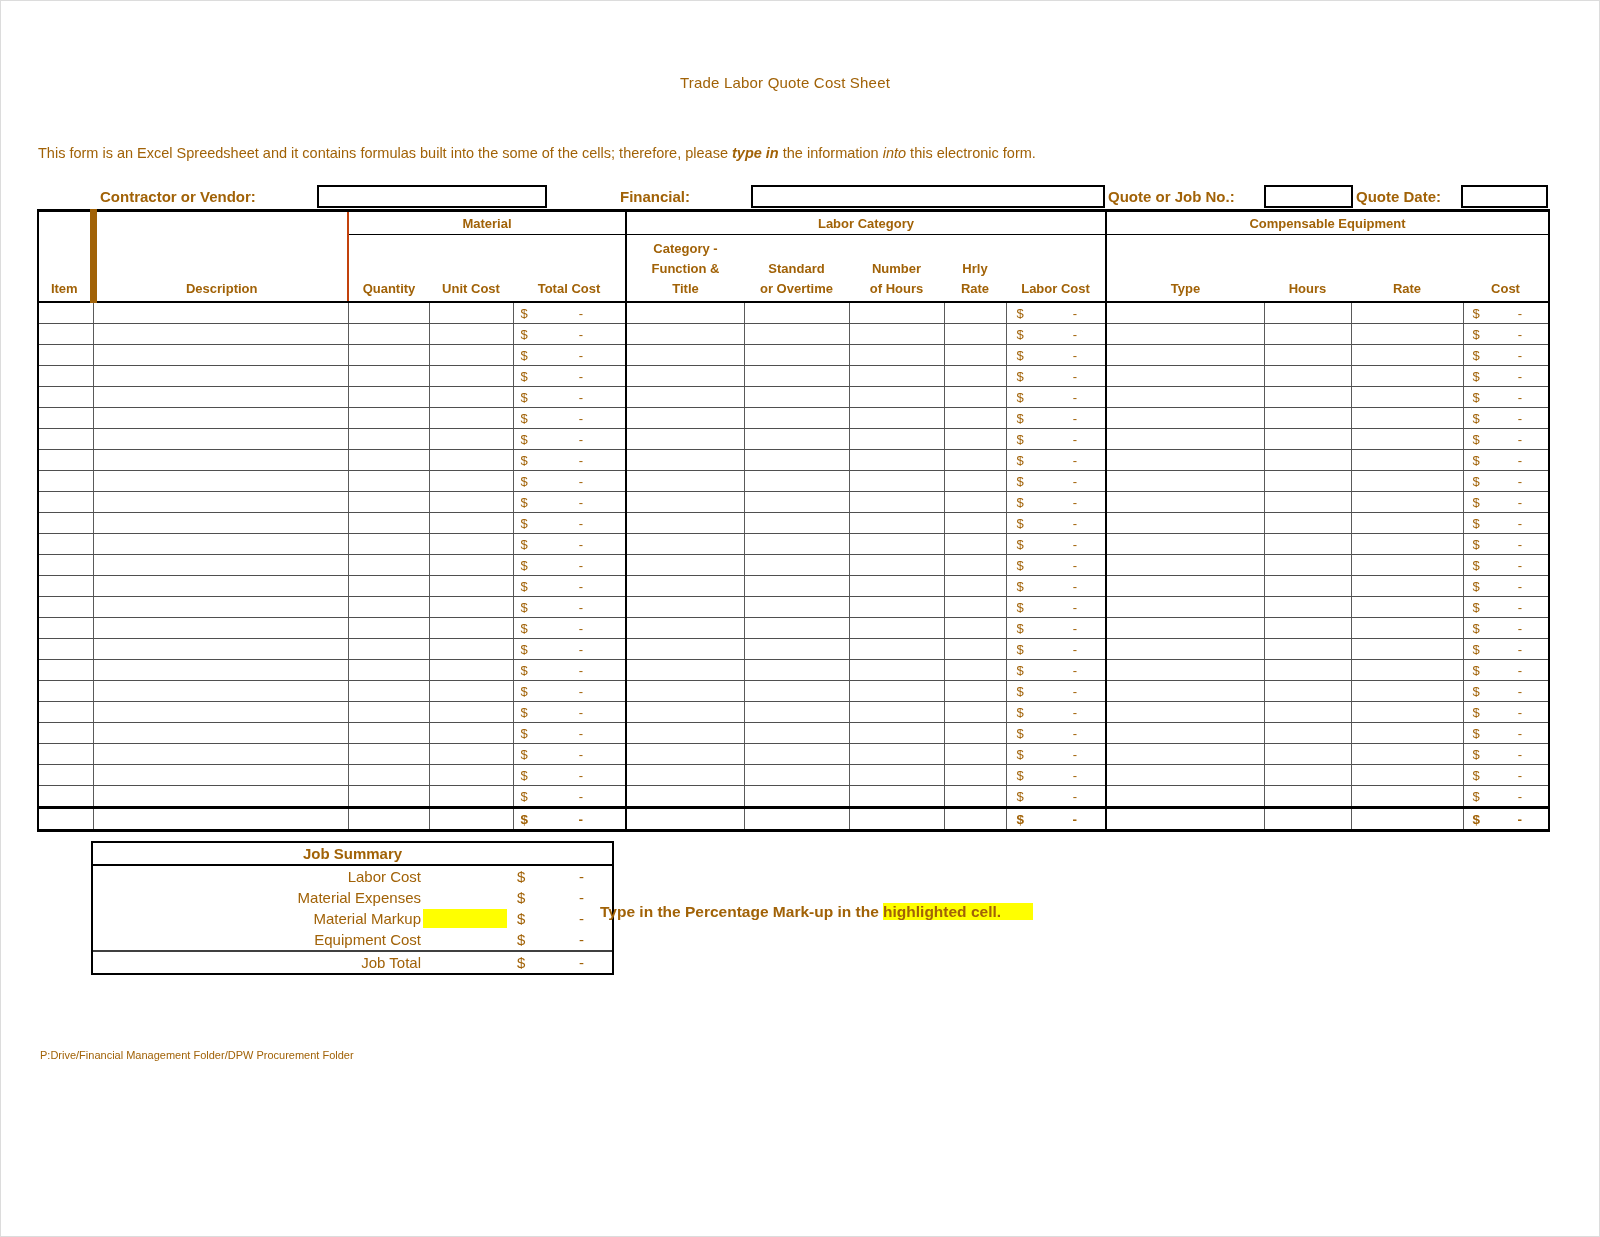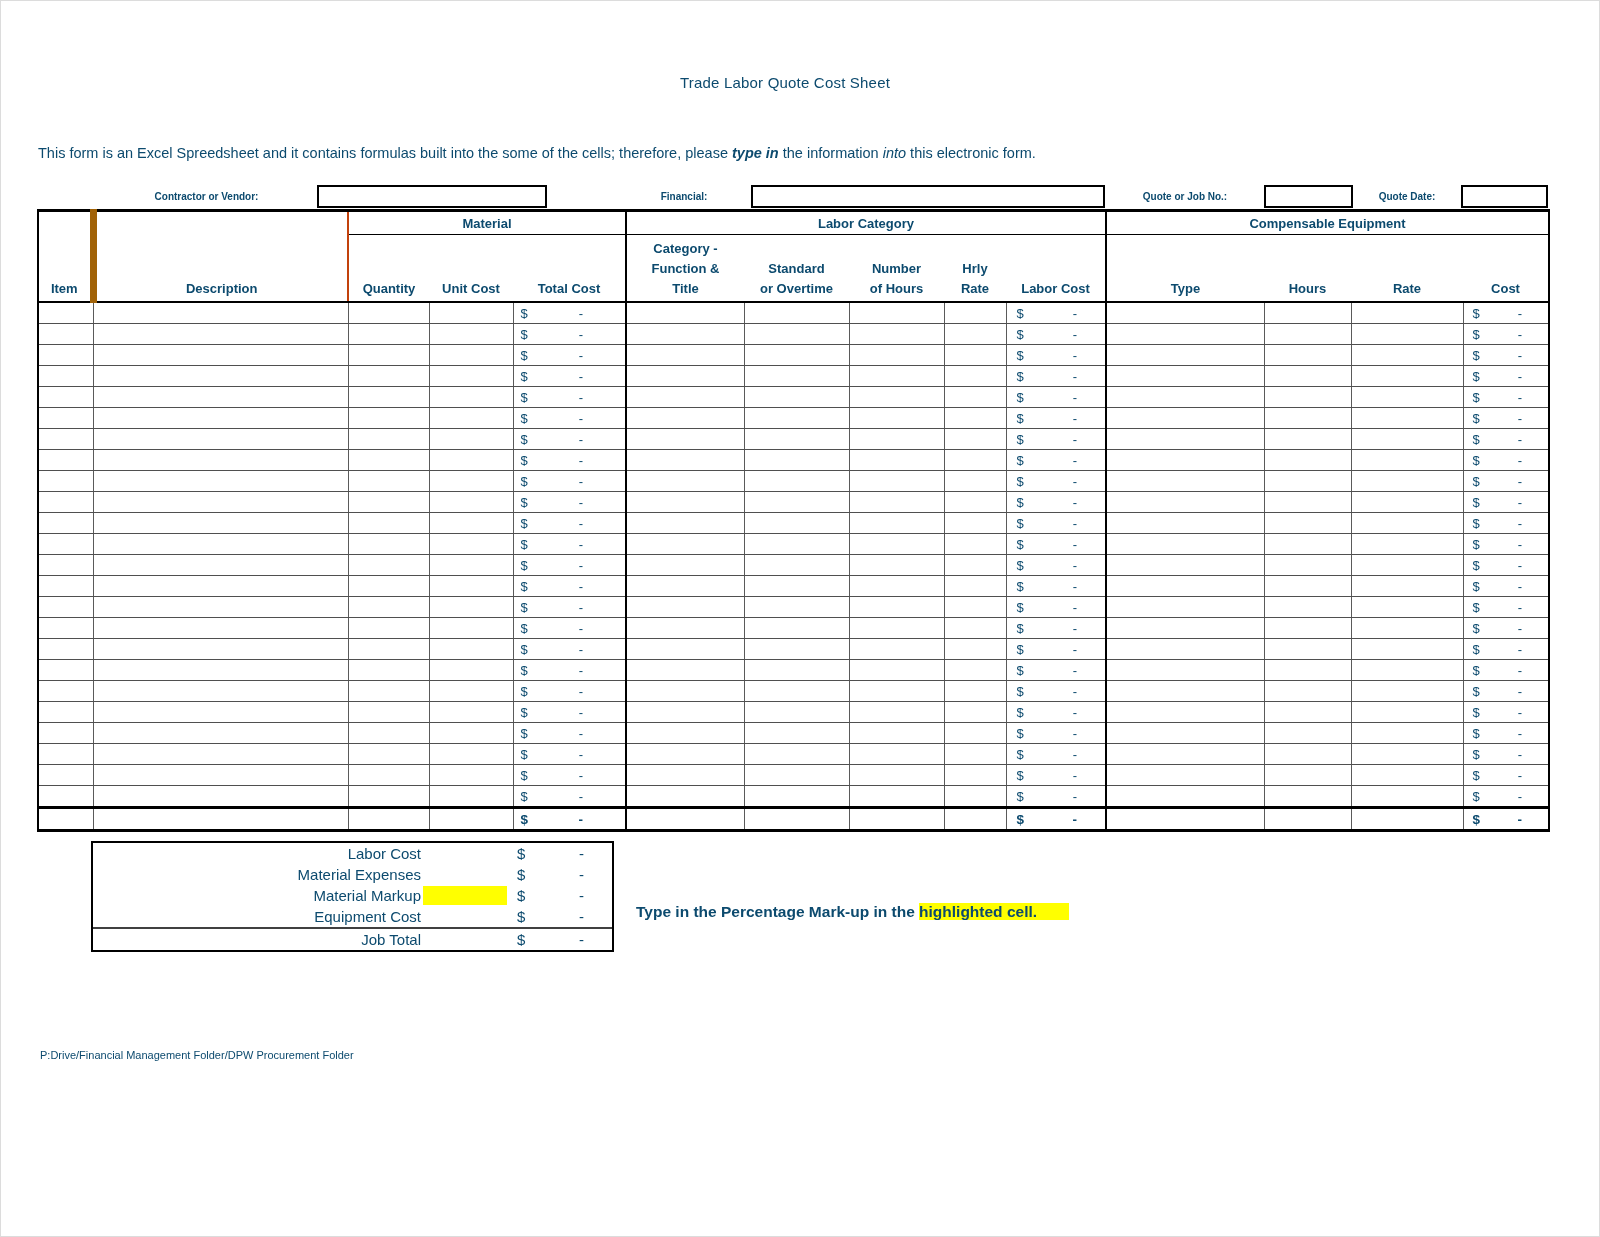--- a/index.html
+++ b/index.html
@@ -1,27 +1,27 @@
 <!DOCTYPE html>
 <html><head>
 <meta charset="utf-8">
 <style>
   html,body{margin:0;padding:0;background:#e9e9e9;}
   .page{position:relative;width:1600px;height:1237px;background:#ffffff;
-        font-family:"Liberation Sans","DejaVu Sans",sans-serif;color:#0c4a6e;overflow:hidden;
+        font-family:"Liberation Sans","DejaVu Sans",sans-serif;color:#a16207;overflow:hidden;
         box-shadow:inset 0 0 0 1px #dcdcdc;}
   .abs{position:absolute;}
 
   
   .doc-title{top:74px;left:0;width:1570px;text-align:center;font-size:15px;letter-spacing:.2px;}
   .intro{top:145px;left:38px;font-size:14.5px;white-space:nowrap;}
   .b{font-weight:normal}.i{font-style:italic}.bi{font-weight:bold;font-style:italic}
 
   
-  .fld-label{top:187px;height:22px;line-height:20px;font-weight:bold;font-size:10px;text-align:center;}
+  .fld-label{top:187px;height:22px;line-height:20px;font-weight:bold;font-size:15px;text-align:left;}
   .fld-box{top:185px;height:19px;border:2px solid #000;background:#fff;}
 
   
   table.grid{position:absolute;top:209px;left:37px;border-collapse:collapse;table-layout:fixed;
              border:2px solid #000;border-top-width:3px;border-bottom-width:3px;}
   table.grid td{padding:0;font-size:13px;overflow:hidden;}
   .w0{width:55px}.w1{width:255px}.w2{width:81px}.w3{width:84px}.w4{width:113px}
   .w5{width:118px}.w6{width:105px}.w7{width:95px}.w8{width:62px}.w9{width:100px}
   .w10{width:158px}.w11{width:87px}.w12{width:112px}.w13{width:86px}
 
@@ -49,21 +49,21 @@
   
   .job-summary{top:841px;left:91px;width:519px;border:2.5px solid #000;background:#fff;font-size:15px;}
   .js-title{height:21px;line-height:21px;text-align:center;font-weight:bold;border-bottom:2px solid #000;}
   .js-row{display:flex;height:21px;line-height:21px;align-items:center;}
   .js-row.total{border-top:2px solid #404040;}
   .js-label{width:328px;text-align:right;white-space:nowrap;}
   .js-gap{width:84px;height:19px;margin-left:2px;}
   .js-money{flex:1;display:flex;justify-content:space-between;padding:0 28px 0 10px;}
 
   .hl-bg{background:#ffff00;}
-  .markup-note{top:903px;left:636px;font-weight:bold;font-size:15.5px;white-space:nowrap;}
+  .markup-note{top:903px;left:600px;font-weight:bold;font-size:15.5px;white-space:nowrap;}
   .markup-note .hl-bg{padding-right:32px;}
   .footer-path{top:1049px;left:40px;font-size:11px;}
 </style>
 </head>
 <body>
 
 <div class="page">
 
   <div class="abs doc-title">Trade Labor Quote Cost Sheet</div>
 
@@ -896,20 +896,21 @@
             <div class="money">
               <span>$</span>
               <span>-</span>
             </div>
           </td>
         </tr>
       </tbody>
   </table>
 
   <div class="abs job-summary">
+    <div class="js-title">Job Summary</div>
     <div class="js-row">
       <div class="js-label">Labor Cost</div>
       <div class="js-gap"></div>
       <div class="js-money">
           <span>$</span>
           <span>-</span>
         </div>
     </div>
     <div class="js-row">
       <div class="js-label">Material Expenses</div>

